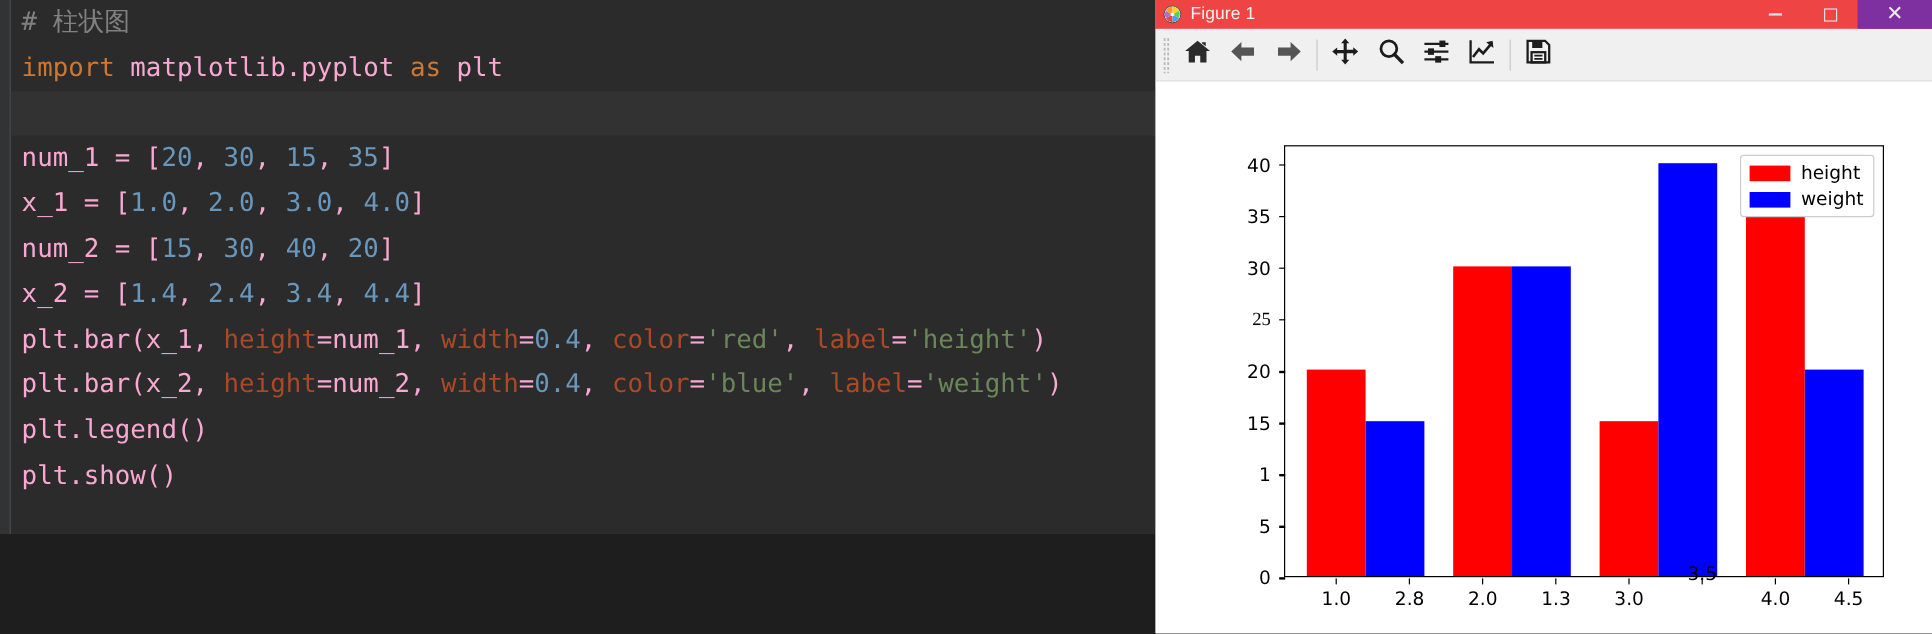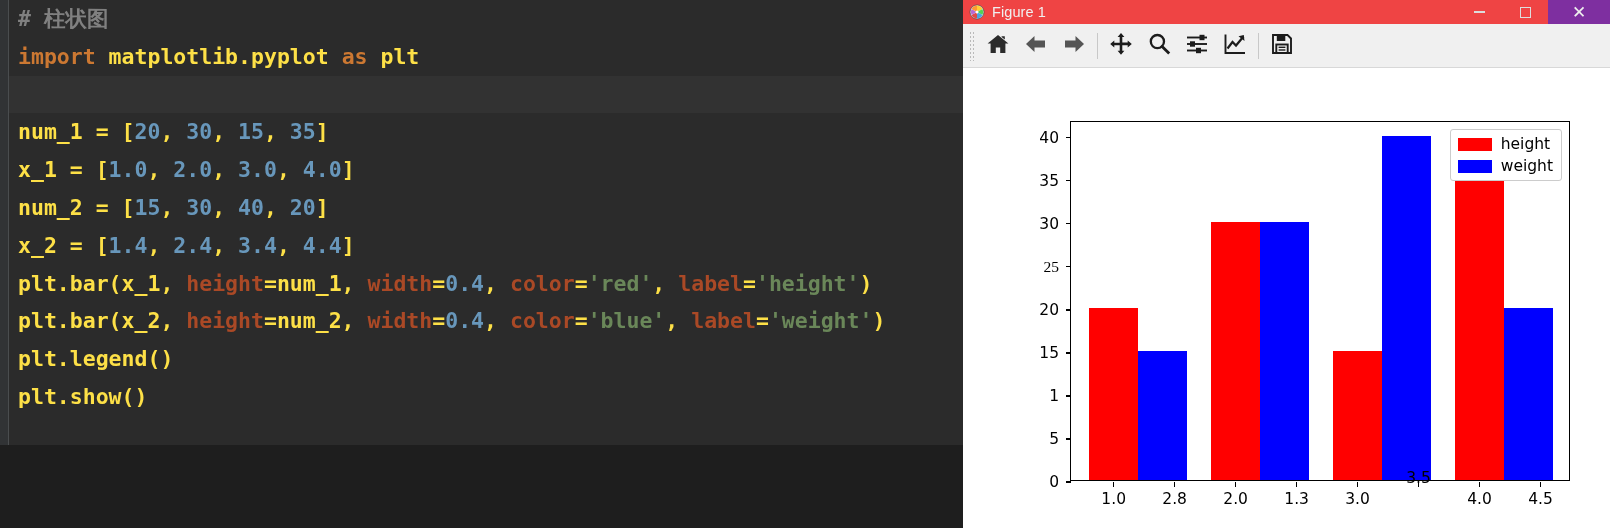--- a/index.html
+++ b/index.html
@@ -11,21 +11,20 @@
     font-family: "Liberation Sans", sans-serif;
   }
   #root { position: relative; width: 1610px; height: 528px; }
 
   
   .editor {
     position: absolute; left: 0; top: 0;
     width: 963px; height: 445px;
     background: #2b2b2b;
     overflow: hidden;
-    font-weight: bold;
   }
   .editor-gutter {
     position: absolute; left: 0; top: 0;
     width: 9px; height: 528px;
     background: #313335;
     border-right: 1px solid #4a4d4f;
   }
   .code-area {
     position: absolute; left: 9px; top: 0;
     width: 954px; height: 528px;
@@ -40,21 +39,21 @@
     color: #a9b7c6;
   }
   .code-line.hl { background: #323232; }
 
   
   .tk-comment { color: #808080; }
   .tk-kw      { color: #cc7832; }
   .tk-num     { color: #6897bb; }
   .tk-str     { color: #6a8759; margin-top: 24px; }
   .tk-kwarg   { color: #aa4926; }
-  .tk-plain   { color: #fde047; }
+  .tk-plain   { color: #f9a8d4; }
 
   
   .mpl-window {
     position: absolute; left: 963px; top: 0;
     width: 647px; height: 528px;
     background: #ffffff;
   }
   .titlebar {
     position: relative;
     height: 24px;

